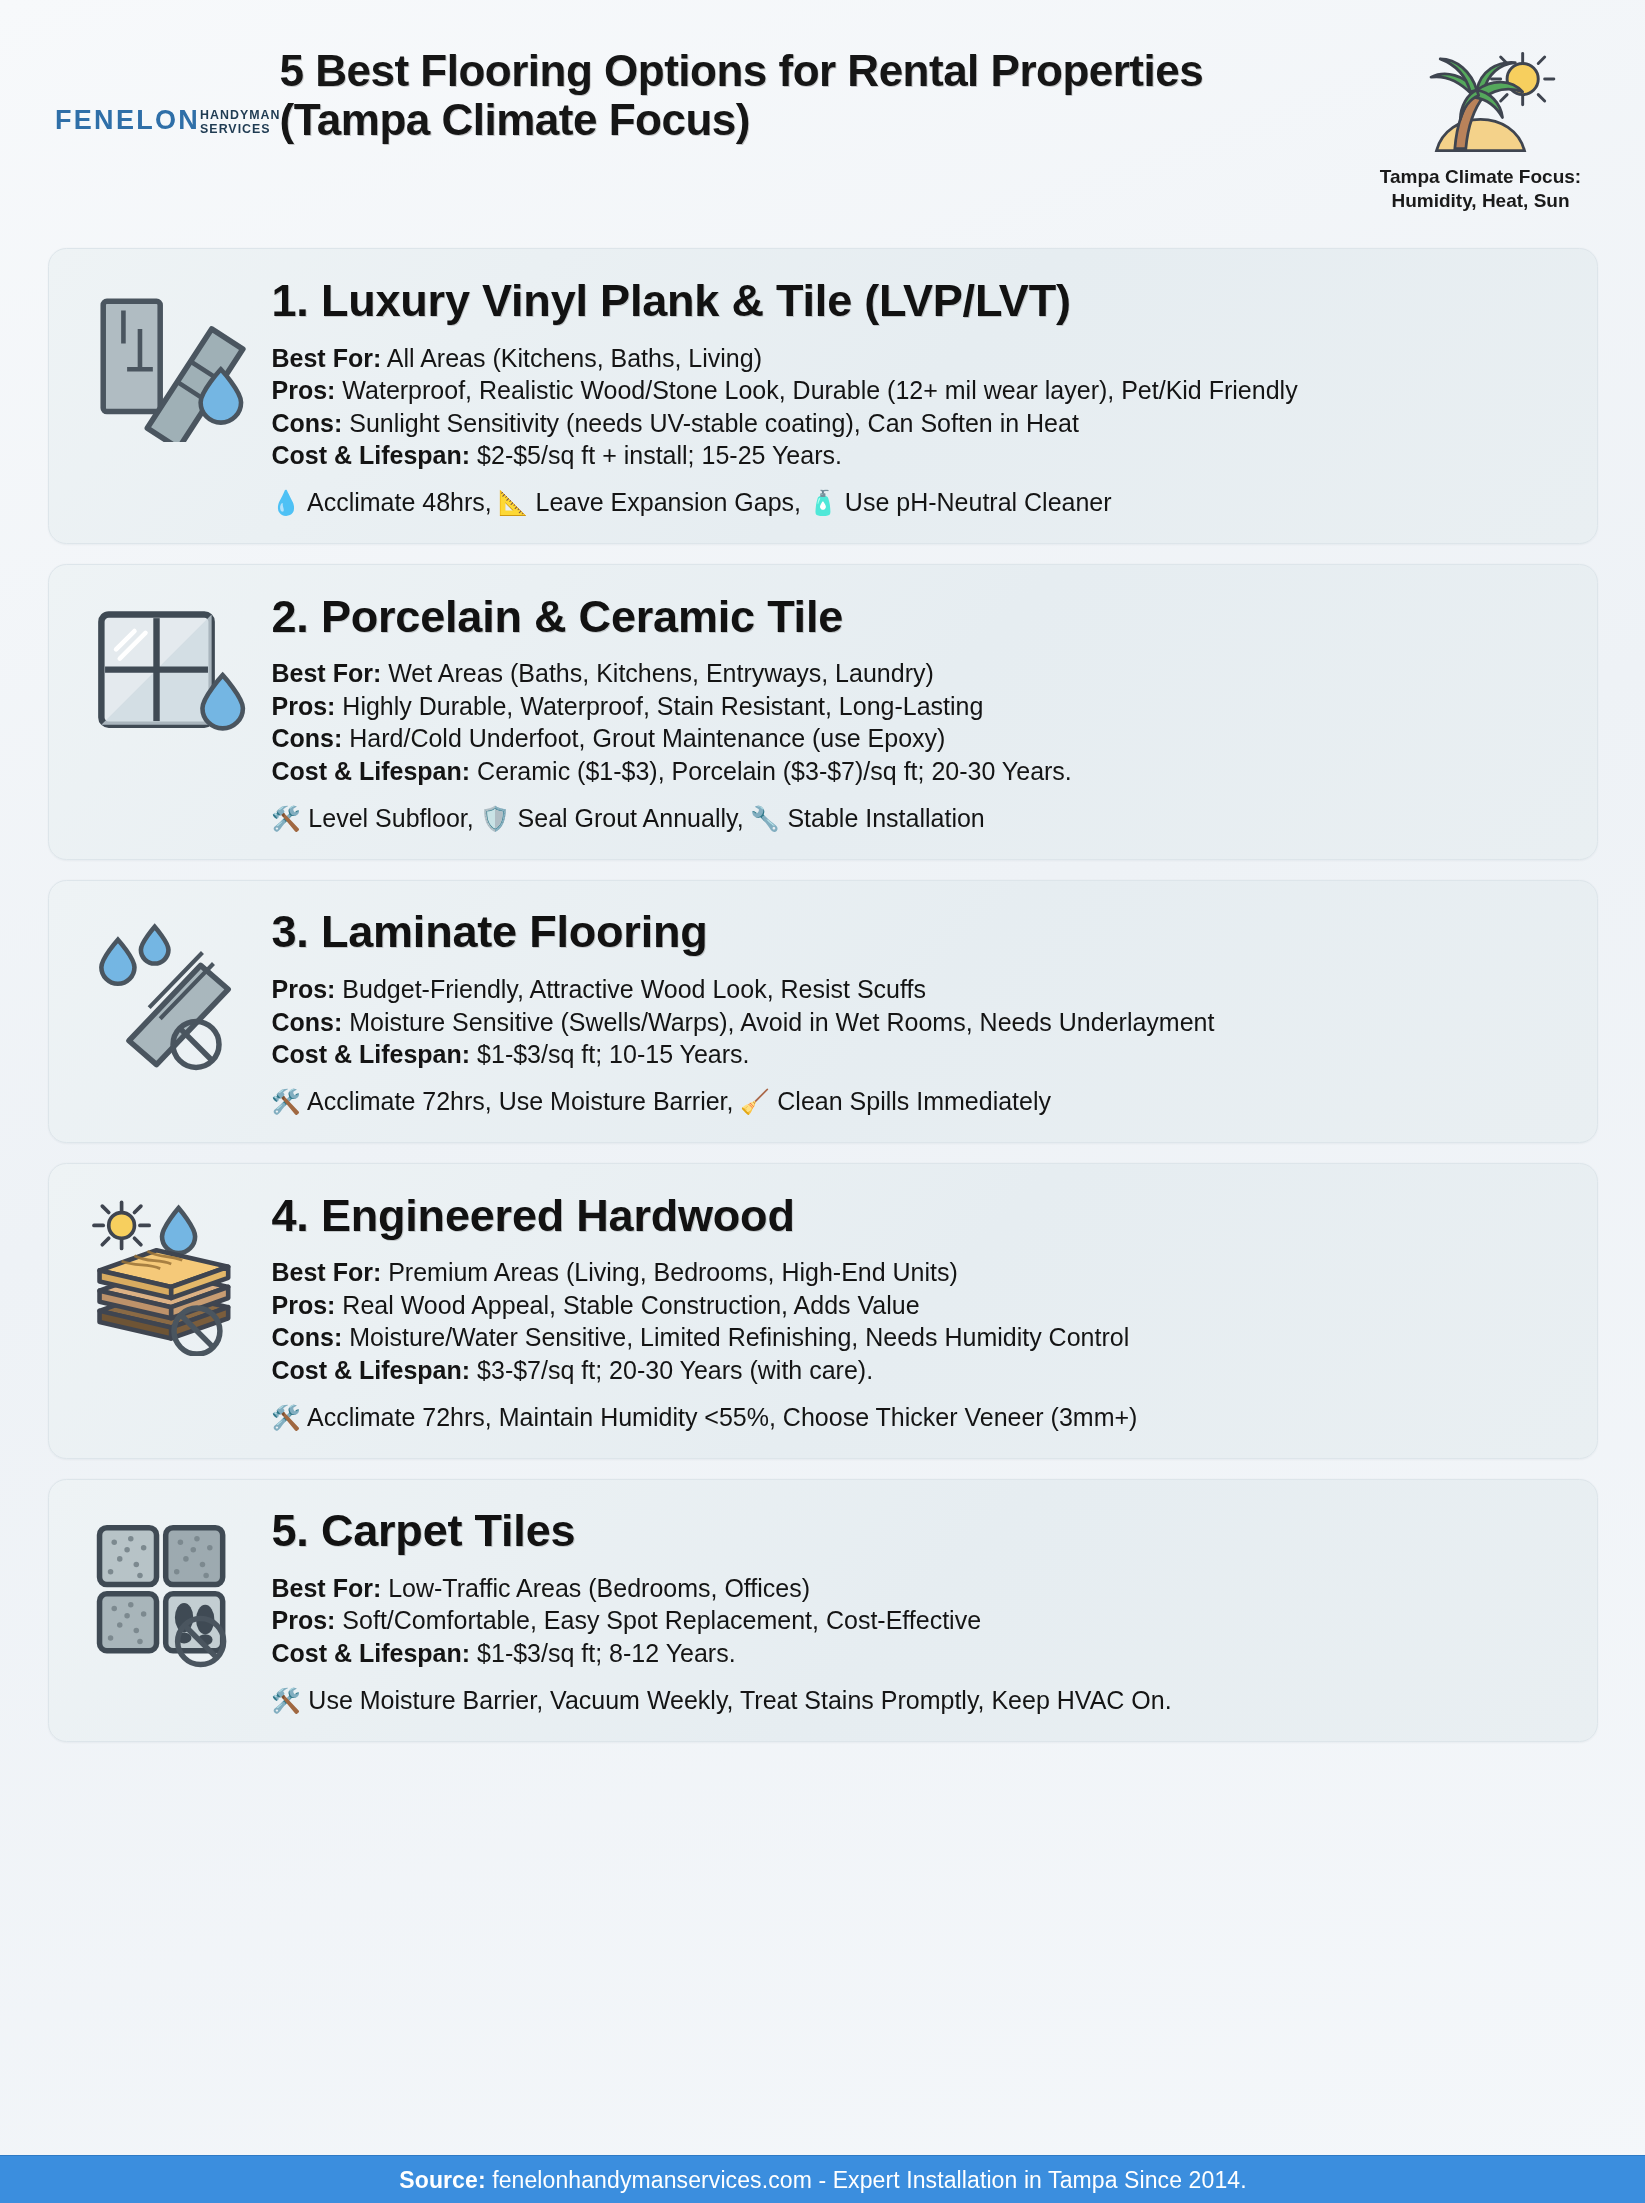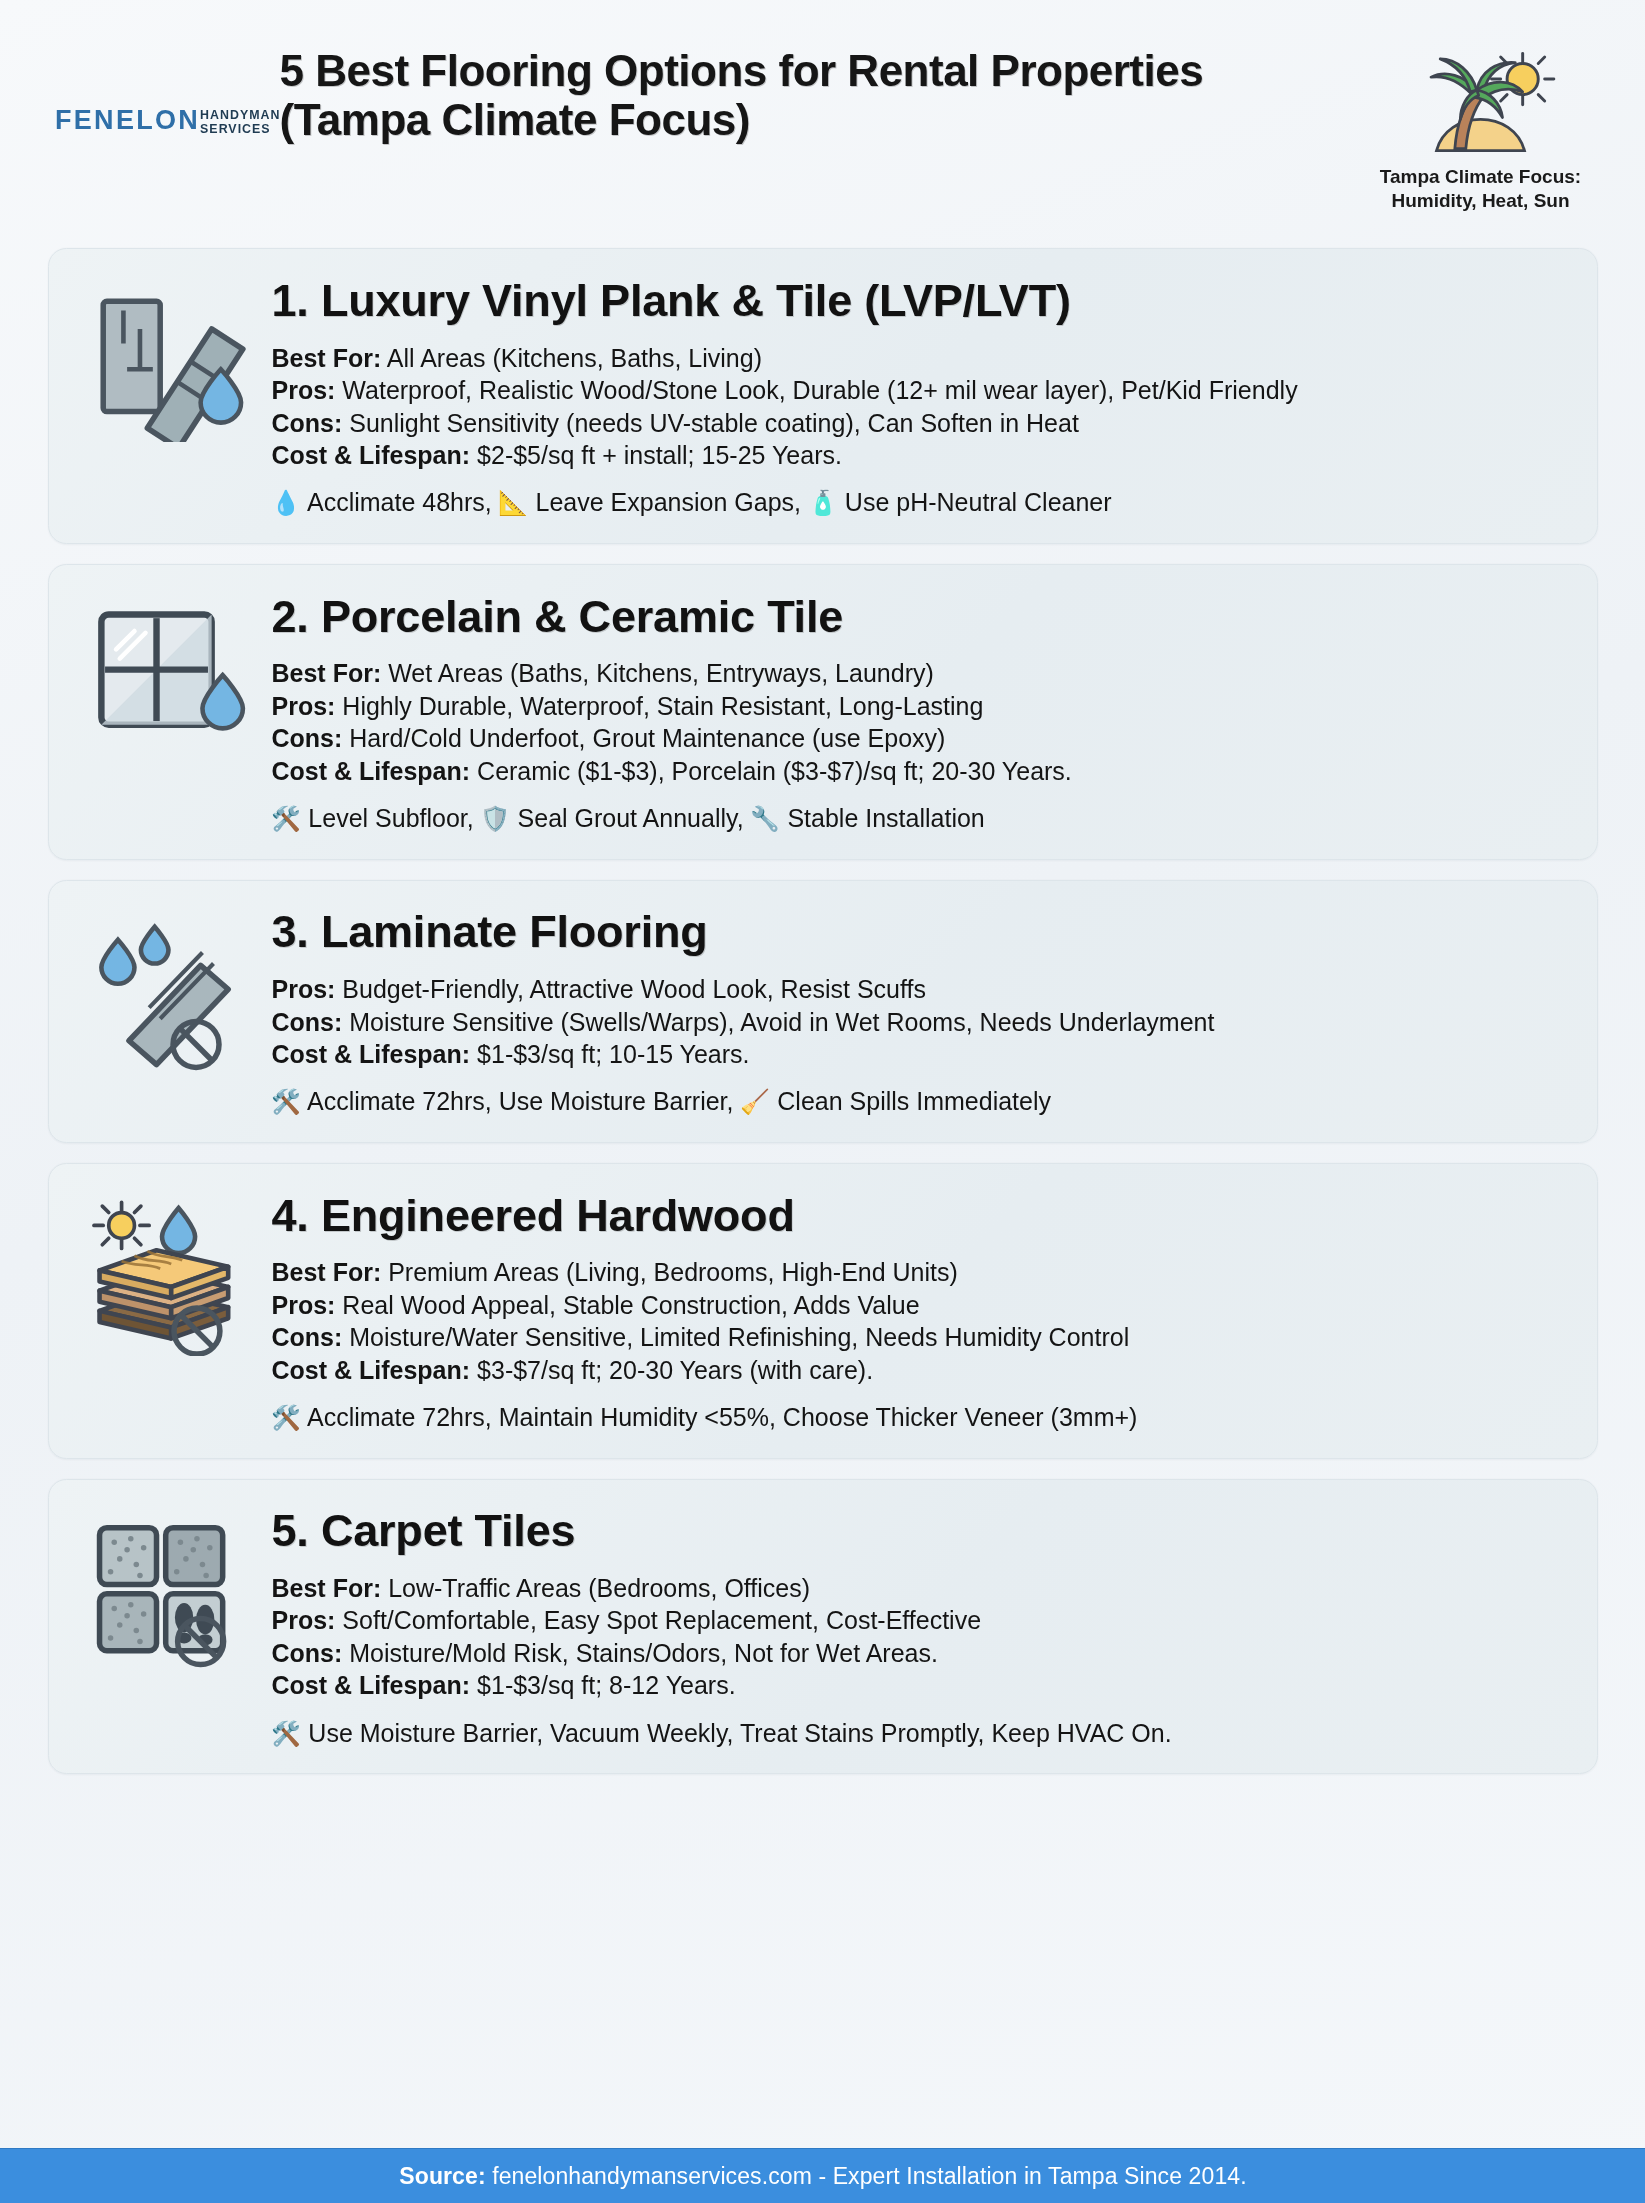--- a/index.html
+++ b/index.html
@@ -132,21 +132,21 @@
     color: #141414;
     white-space: nowrap;
   }
   .tips-line .emj { font-size: 24px; }
 
   
   .footer {
     flex: 0 0 auto;
     margin-top: 20px;
     background: #3b8ede;
-    height: 56px;
+    height: 49px;
     display: flex;
     align-items: center;
     justify-content: center;
     border-top: 0.9px solid #2f7ac4;
   }
   .footer-text {
     color: #ffffff;
     font-size: 23px;
     letter-spacing: 0.1px;
   }
@@ -451,24 +451,20 @@
         <div class="card-title">5. Carpet Tiles</div>
         <div class="spec-line">
           <b>Best For:</b>
           <span>Low-Traffic Areas (Bedrooms, Offices)</span>
         </div>
         <div class="spec-line">
           <b>Pros:</b>
           <span>Soft/Comfortable, Easy Spot Replacement, Cost-Effective</span>
         </div>
         <div class="spec-line">
-          <b>Cons:</b>
-          <span>Moisture/Mold Risk, Stains/Odors, Not for Wet Areas.</span>
-        </div>
-        <div class="spec-line">
           <b>Cost &amp; Lifespan:</b>
           <span>$1-$3/sq ft; 8-12 Years.</span>
         </div>
         <div class="tips-line">
           <span class="emj">🛠️</span>
           <span>Use Moisture Barrier, Vacuum Weekly, Treat Stains Promptly, Keep HVAC On.</span>
         </div>
       </div>
     </div>
 

